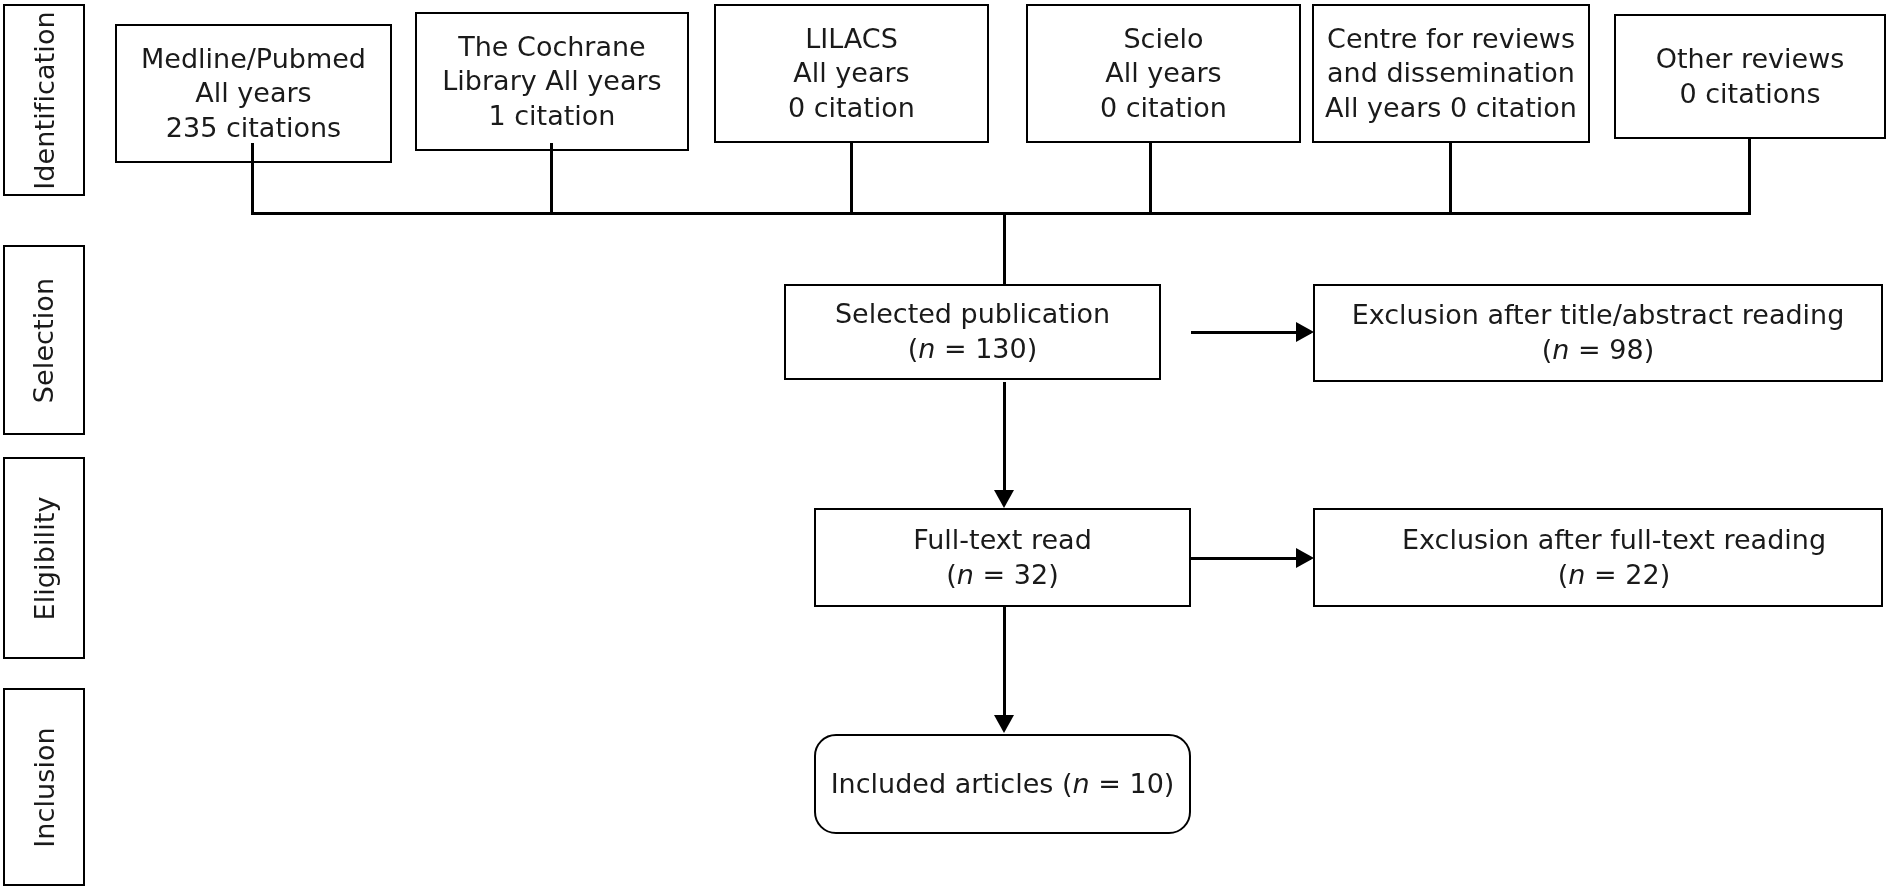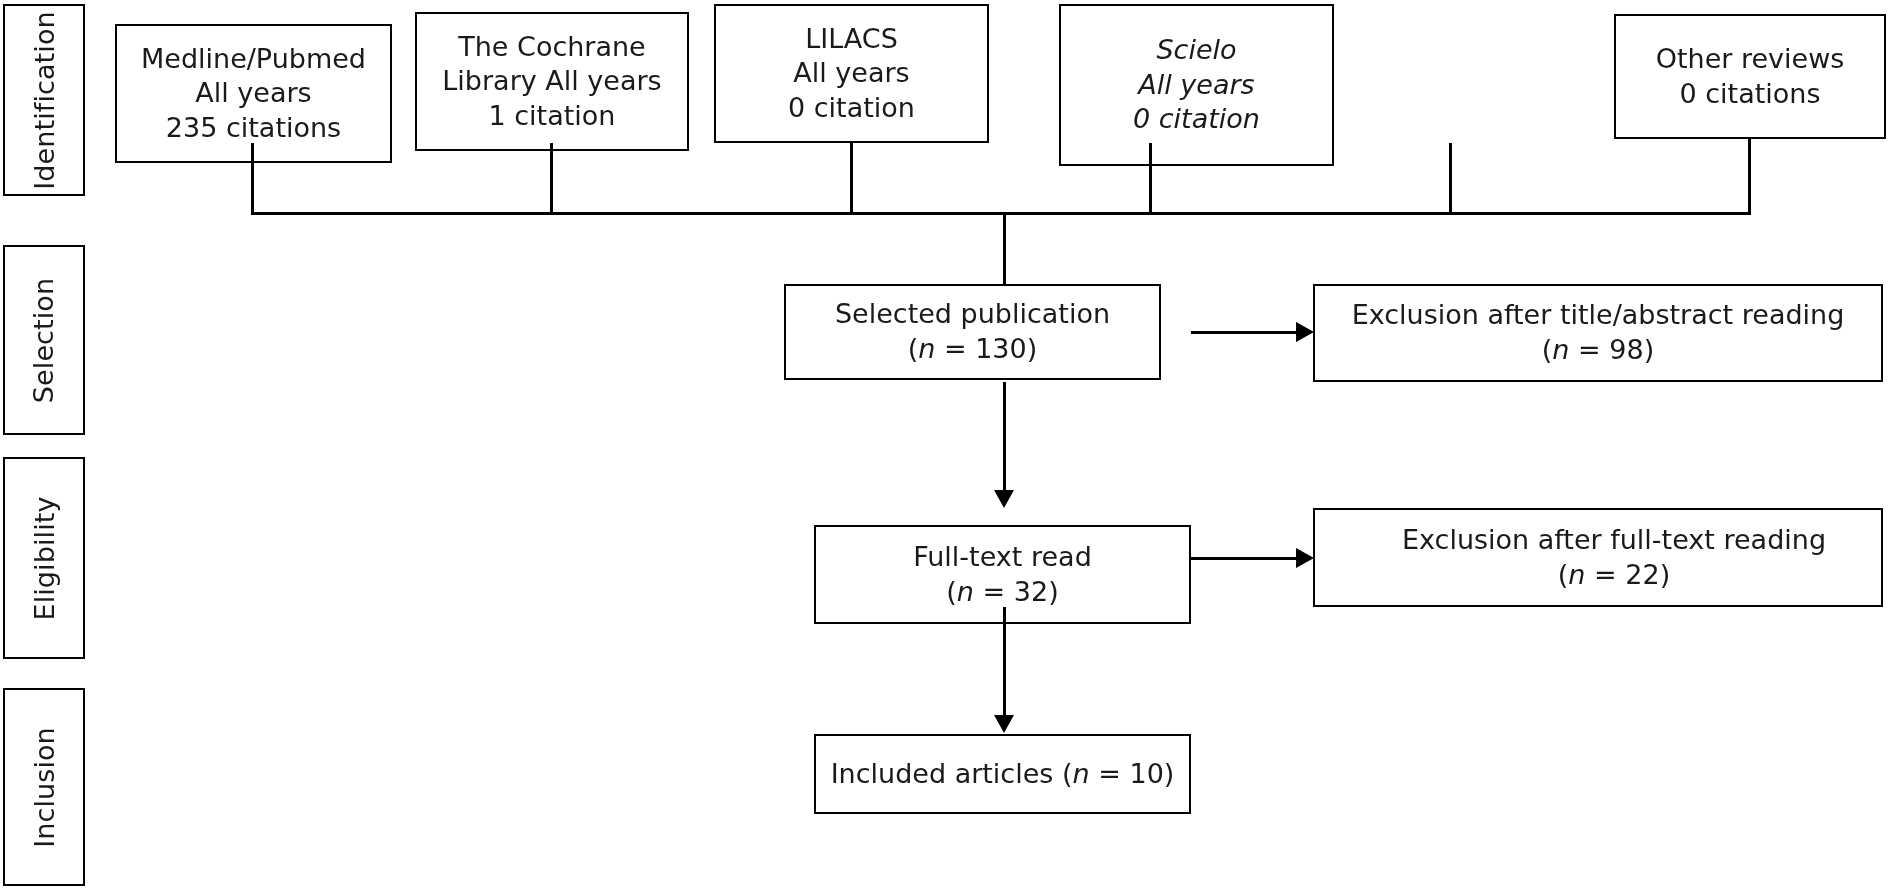--- a/index.html
+++ b/index.html
@@ -110,24 +110,27 @@
   </div>
 
   <div class="node" style="left:415px; top:4px; width:274px; height:139px;margin-top:8px;">
     <span class="lines"><span>The Cochrane</span><br><span>Library All years</span><br><span>1 citation</span></span>
   </div>
 
   <div class="node" style="left:714px; top:4px; width:275px; height:139px;">
     <span class="lines"><span>LILACS</span><br><span>All years</span><br><span>0 citation</span></span>
   </div>
 
-  <div class="node" style="left:1059px; top:4px; width:275px; height:162px;font-style:italic;">
+  <div class="node" style="left:1026px; top:4px; width:275px; height:139px;">
     <span class="lines"><span>Scielo</span><br><span>All years</span><br><span>0 citation</span></span>
   </div>
 
+  <div class="node" style="left:1312px; top:4px; width:278px; height:139px;">
+    <span class="lines"><span>Centre for reviews</span><br><span>and dissemination</span><br><span>All years 0 citation</span></span>
+  </div>
 
   <div class="node" style="left:1614px; top:14px; width:272px; height:125px;">
     <span class="lines"><span>Other reviews</span><br><span>0 citations</span></span>
   </div>
 
   <div class="vline" style="left:251px; top:143px; height:71px;"></div>
   <div class="vline" style="left:550px; top:143px; height:71px;"></div>
   <div class="vline" style="left:850px; top:143px; height:71px;"></div>
   <div class="vline" style="left:1149px; top:143px; height:71px;"></div>
   <div class="vline" style="left:1449px; top:143px; height:71px;"></div>
@@ -144,31 +147,31 @@
   <div class="hline" style="left:1191px; top:331px; width:120px;"></div>
   <div class="arrowhead right" style="left:1296px; top:322px;"></div>
 
   <div class="node" style="left:1313px; top:284px; width:570px; height:98px;align-items:center;">
     <span class="lines"><span>Exclusion after title/abstract reading</span><br><span><span>(</span><em class="n">n</em><span> = </span><span>98</span><span>)</span></span></span>
   </div>
 
   <div class="vline" style="left:1003px; top:382px; height:122px;"></div>
   <div class="arrowhead down" style="left:994px; top:490px;"></div>
 
-  <div class="node" style="left:814px; top:508px; width:377px; height:99px;margin-top:17px;">
+  <div class="node" style="left:814px; top:508px; width:377px; height:99px;">
     <span class="lines"><span>Full-text read</span><br><span><span>(</span><em class="n">n</em><span> = </span><span>32</span><span>)</span></span></span>
   </div>
 
   <div class="hline" style="left:1191px; top:557px; width:120px;"></div>
   <div class="arrowhead right" style="left:1296px; top:548px;"></div>
 
   <div class="node" style="left:1313px; top:508px; width:570px; height:99px;padding-left:40px;">
     <span class="lines"><span>Exclusion after full-text reading</span><br><span><span>(</span><em class="n">n</em><span> = </span><span>22</span><span>)</span></span></span>
   </div>
 
   <div class="vline" style="left:1003px; top:607px; height:122px;"></div>
   <div class="arrowhead down" style="left:994px; top:715px;"></div>
 
-  <div class="node" style="left:814px; top:734px; width:377px; height:80px;">
+  <div class="node" style="left:814px; top:734px; width:377px; height:100px;border-radius:22px;">
     <span class="lines"><span>Included articles </span><span><span>(</span><em class="n">n</em><span> = </span><span>10</span><span>)</span></span></span>
   </div>
 
 </div>
 
 </body></html>

